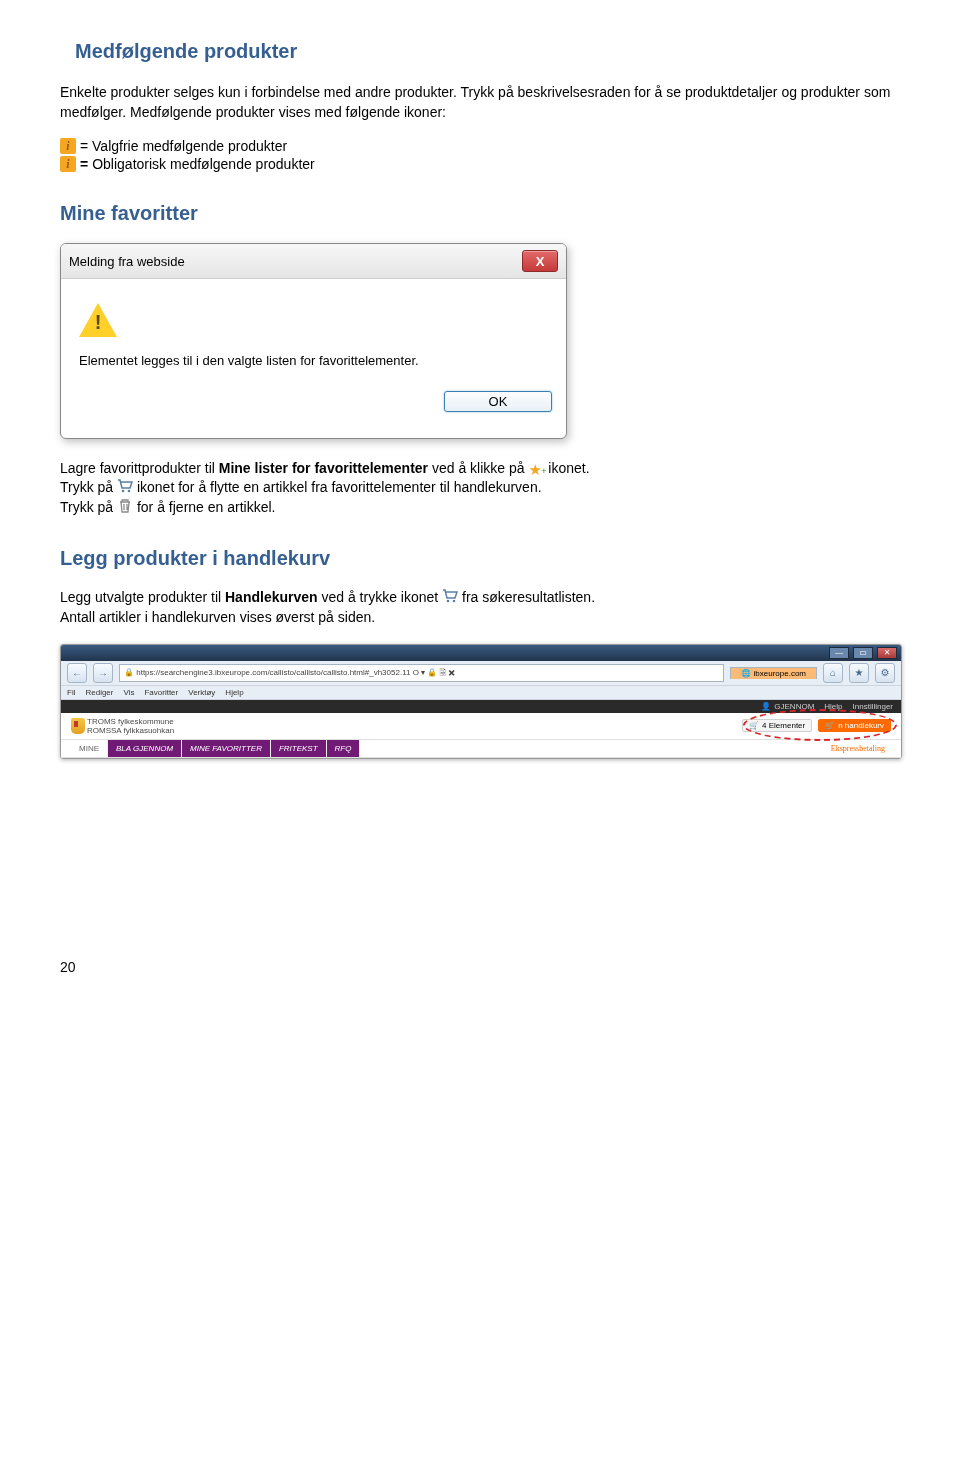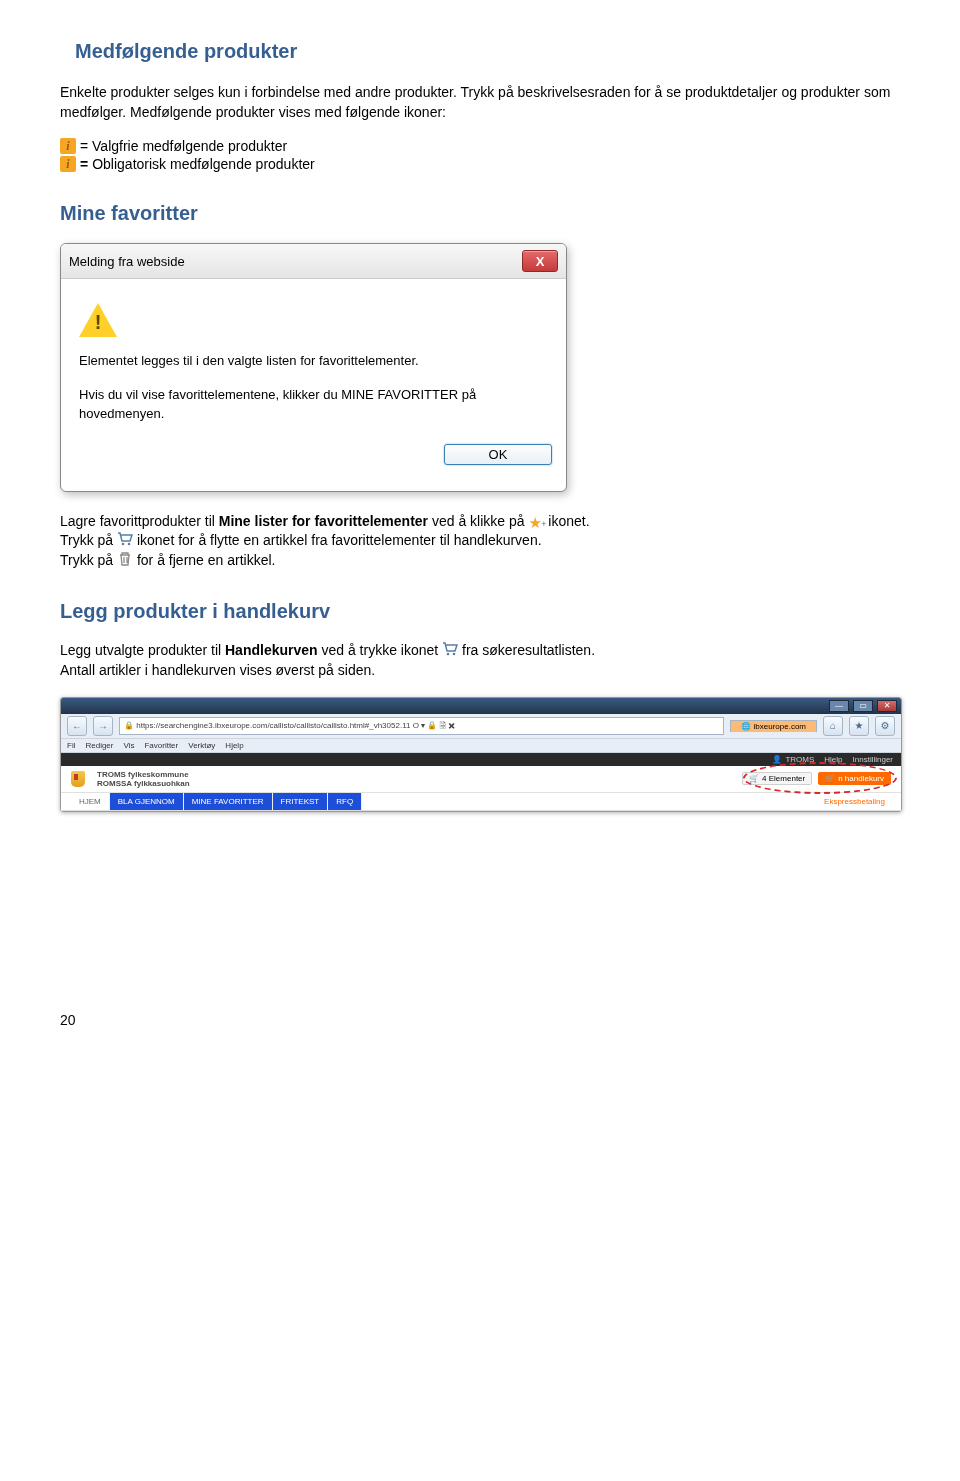--- a/index.html
+++ b/index.html
@@ -253,23 +253,23 @@
     display: flex;
     justify-content: space-between;
     align-items: center;
     padding: 4px 10px;
     background: #fff;
     position: relative;
   }
   .org {
     display: flex;
     align-items: center;
-    gap: 12px;
-    font-size: 8px;
-    font-weight: bold;
+    gap: 2px;
+    font-size: 8px;
+    font-weight: normal;
     color: #4a4a4a;
   }
   .shield {
     width: 14px;
     height: 16px;
     background: linear-gradient(#f7c648,#e2a020);
     border-radius: 2px 2px 5px 5px;
     position: relative;
   }
   .shield::after {
@@ -321,28 +321,30 @@
   }
   .navtabs-left {
     display: flex;
   }
   .nt {
     padding: 4px 8px;
     color: #666;
     border-right: 1px solid #eee;
   }
   .nt.blue {
-    background: #1d4ed8;
+    background: #701a75;
     color: #fff;
+    font-style: italic;
   }
   .ekspress {
     align-self: center;
     color: #ff6a00;
     font-size: 8px;
     padding-right: 6px;
+    font-family: Liberation Serif, serif;
   }
   .pagenum {
     text-align: left;
     margin-top: 200px;
     font-size: 14px;
   }
 </style>
 </head>
 <body>
 
@@ -364,21 +366,20 @@
 
 <div class="dialog">
   <div class="dialog-title">
     <span>Melding fra webside</span>
     <span class="close-x">X</span>
   </div>
   <div class="dialog-body">
     <div class="warn-tri"></div>
     <div class="dialog-msg">
       <div>Elementet legges til i den valgte listen for favorittelementer.</div>
-      <div class="msg2">Hvis du vil vise favorittelementene, klikker du MINE FAVORITTER på hovedmenyen.</div>
     </div>
   </div>
   <div class="dialog-footer">
     <span class="ok-btn">OK</span>
   </div>
 </div>
 
 <p>
   <span>Lagre favorittprodukter til </span>
   <b>Mine lister for favorittelementer</b>
@@ -448,21 +449,21 @@
       <span>Rediger</span>
       <span>Vis</span>
       <span>Favoritter</span>
       <span>Verktøy</span>
       <span>Hjelp</span>
     </div>
   </div>
   <div class="bs-blackbar">
     <span class="usr">
       <span>👤</span>
-      <span>TROMS</span>
+      <span>GJENNOM</span>
     </span>
     <span>Hjelp</span>
     <span>Innstillinger</span>
   </div>
   <div class="bs-header">
     <div class="org">
       <div class="shield"></div>
       <div>
         <div>TROMS fylkeskommune</div>
         <div>ROMSSA fylkkasuohkan</div>
@@ -475,21 +476,21 @@
       </span>
       <span class="chip orange">
         <span>🛒</span>
         <span>n handlekurv</span>
       </span>
     </div>
     <div class="red-ellipse"></div>
   </div>
   <div class="bs-navtabs">
     <div class="navtabs-left">
-      <span class="nt">HJEM</span>
+      <span class="nt">MINE</span>
       <span class="nt blue">BLA GJENNOM</span>
       <span class="nt blue">MINE FAVORITTER</span>
       <span class="nt blue">FRITEKST</span>
       <span class="nt blue">RFQ</span>
     </div>
     <span class="ekspress">Ekspressbetaling</span>
   </div>
 </div>
 
 <div class="pagenum">20</div>

